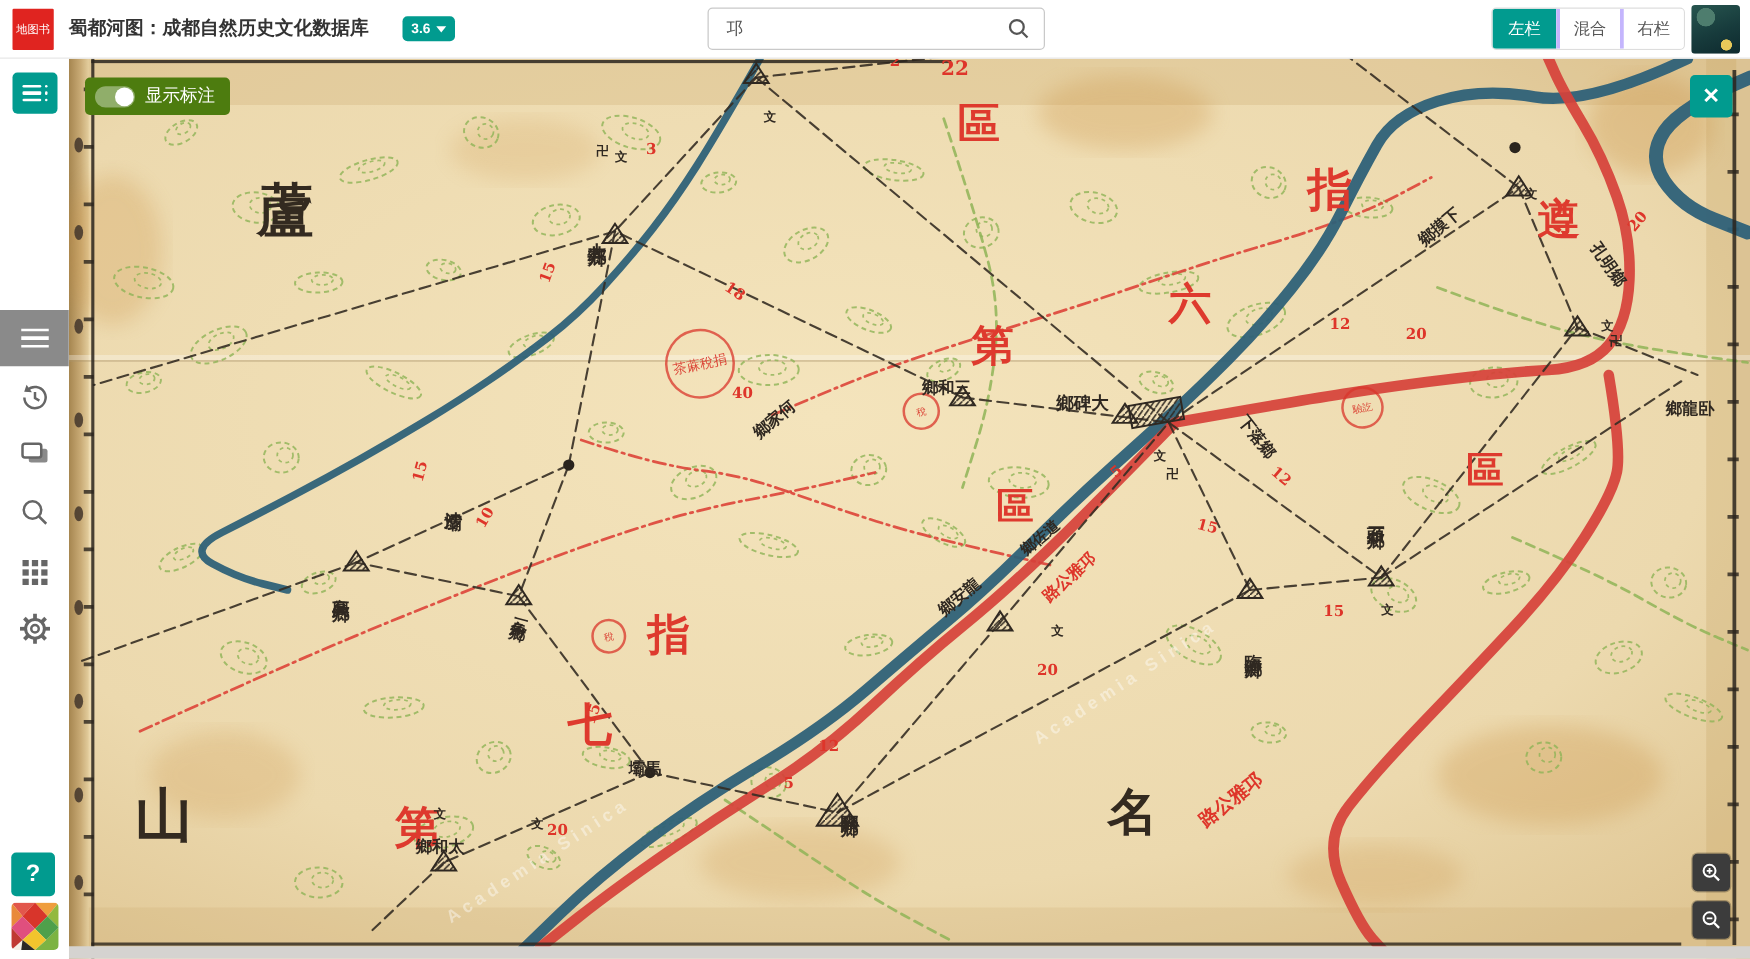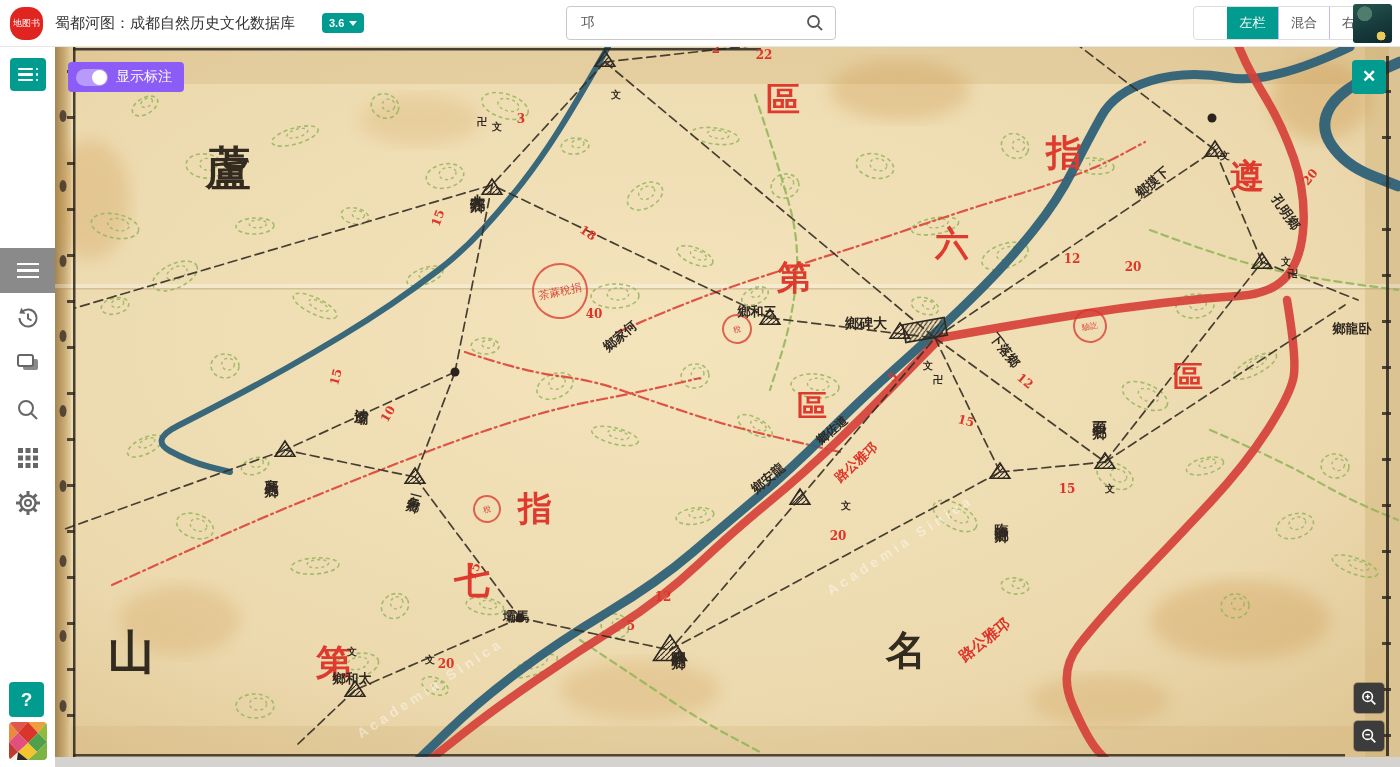--- a/index.html
+++ b/index.html
@@ -1,37 +1,37 @@
 <!DOCTYPE html>
 <html><head>
 <meta charset="utf-8">
 <style>
   html,body{margin:0;padding:0;background:#fff;width:1400px;height:767px;overflow:hidden;
     font-family:"Liberation Sans",sans-serif;}
   
   #hdr{position:absolute;left:0;top:0;width:1400px;height:46px;background:#fff;
     border-bottom:1px solid #e7e7e7;z-index:30;}
   #logo{position:absolute;left:10px;top:7px;width:33px;height:33px;background:#e02420;
-    border-radius:14px;color:#fff;font-size:9px;display:flex;align-items:center;justify-content:center;cursor:pointer;}
+    border-radius:1px;color:#fff;font-size:9px;display:flex;align-items:center;justify-content:center;cursor:pointer;}
   #title{position:absolute;left:55px;top:0;height:46px;line-height:46px;margin:0;
-    font-size:15px;font-weight:400;color:#333;text-align:right;}
+    font-size:15px;font-weight:700;color:#333;text-align:right;}
   #ver{position:absolute;left:322px;top:13px;height:20px;background:#019b8f;border-radius:4px;
     color:#fff;font-size:11px;font-weight:700;padding:0 7px;display:flex;align-items:center;gap:5px;cursor:pointer;}
   .caret{width:0;height:0;border-left:4px solid transparent;border-right:4px solid transparent;border-top:5px solid #fff;}
   #searchbox{position:absolute;left:566px;top:6px;width:268px;height:32px;border:1px solid #c9c9c9;
     border-radius:4px;background:#fff;display:flex;align-items:center;}
   #searchbox input{border:none;outline:none;flex:1;margin-left:12px;font-size:14px;color:#555;
     font-family:"DejaVu Sans",sans-serif;background:transparent;}
   #searchbox svg{margin-right:10px;cursor:pointer;}
   #viewgroup{position:absolute;left:1193px;top:6px;height:34px;display:flex;border:1px solid #ddd;
     border-radius:4px;overflow:hidden;background:#fff;box-sizing:border-box;}
   .view-btn{width:51px;height:100%;border:none;background:#fff;color:#555;font-size:13px;cursor:pointer;
     font-family:"DejaVu Sans",sans-serif;}
-  .view-btn + .view-btn{border-left:1px solid #c4b5fd;}
-  .view-btn.active{background:#019b8f;color:#fff;margin-left:33px;}
+  .view-btn + .view-btn{border-left:3px solid #c4b5fd;}
+  .view-btn.active{background:#019b8f;color:#fff;}
   #avatar{position:absolute;left:1353px;top:4px;width:39px;height:39px;border-radius:3px;cursor:pointer;
     background:radial-gradient(circle at 30% 25%,#4e7d6e 0 18%,transparent 19%),
                radial-gradient(circle at 72% 82%,#e8c95a 0 10%,transparent 11%),
                linear-gradient(160deg,#27554f 0%,#173b3c 55%,#0e2a2e 100%);}
   
   #sidebar{position:absolute;left:0;top:46px;width:55px;height:721px;background:#fff;z-index:25;}
   #sb-top{position:absolute;left:10px;top:12px;width:36px;height:33px;background:#019b8f;border:none;
     border-radius:4px;cursor:pointer;display:flex;flex-direction:column;justify-content:center;align-items:center;gap:3px;}
   #sb-top .row{display:flex;align-items:center;gap:3px;}
   #sb-top .bar{width:15px;height:2.5px;background:#fff;border-radius:1px;}
@@ -48,21 +48,21 @@
   #map-svg{position:absolute;left:0;top:0;}
   #map-labels{position:absolute;left:0;top:0;width:100%;height:100%;pointer-events:none;}
   .ml{position:absolute;font-family:"DejaVu Serif",serif;font-weight:700;white-space:nowrap;line-height:1;
     color:#2f2821;}
   .vert{writing-mode:vertical-rl;letter-spacing:2px;}
   .wm{font-family:"Liberation Sans",sans-serif;font-weight:700;color:rgba(255,255,255,.42);letter-spacing:4px;
     font-size:30px;}
   .seal{position:absolute;border:2.5px solid rgba(217,54,43,.75);color:rgba(217,54,43,.9);border-radius:50%;
     display:flex;align-items:center;justify-content:center;text-align:center;
     font-family:"DejaVu Serif",serif;transform:translate(-50%,-50%) rotate(-12deg);}
-  #annot-toggle{position:absolute;left:13px;top:16px;height:30px;background:#8b5cf6;border-radius:4px;
+  #annot-toggle{position:absolute;left:13px;top:16px;height:30px;background:#4d7c0f;border-radius:4px;
     display:flex;align-items:center;gap:8px;padding:0 12px 0 8px;color:#fff;font-size:14px;cursor:pointer;z-index:10;}
   #annot-toggle .track{width:32px;height:17px;border-radius:9px;background:rgba(255,255,255,.38);position:relative;}
   #annot-toggle .knob{position:absolute;right:1px;top:1px;width:15px;height:15px;border-radius:50%;background:#fff;}
   #map-close{position:absolute;right:14px;top:14px;width:34px;height:34px;background:#019b8f;border:none;
     border-radius:4px;color:#fff;font-size:17px;font-weight:700;cursor:pointer;z-index:10;line-height:34px;padding:0;}
   .zbtn{position:absolute;right:16px;width:30px;height:30px;background:#3c3c3c;border:none;border-radius:4px;
     cursor:pointer;z-index:10;display:flex;align-items:center;justify-content:center;box-shadow:0 0 0 1px rgba(0,0,0,.25);}
   #zoom-in{top:637px;} #zoom-out{top:675px;}
   #bottom-strip{position:absolute;left:0;top:711px;width:100%;height:10px;background:#d5d3d0;}
 </style>
@@ -592,21 +592,21 @@
       <div class="ml" style="font-size: 10px; left: 1170px; top: 110px; transform: translate(-50%, -50%); color: rgb(47, 40, 33);">文</div>
       <div class="ml" style="font-size: 10px; left: 1231px; top: 216px; transform: translate(-50%, -50%); color: rgb(47, 40, 33);">文</div>
       <div class="ml" style="font-size: 10px; left: 1238px; top: 228px; transform: translate(-50%, -50%); color: rgb(47, 40, 33);">卍</div>
       <div class="ml" style="font-size: 10px; left: 791px; top: 460px; transform: translate(-50%, -50%); color: rgb(47, 40, 33);">文</div>
       <div class="ml" style="font-size: 10px; left: 1055px; top: 443px; transform: translate(-50%, -50%); color: rgb(47, 40, 33);">文</div>
       <div class="ml" style="font-size: 10px; left: 561px; top: 49px; transform: translate(-50%, -50%); color: rgb(47, 40, 33);">文</div>
       <div class="ml" style="font-size: 10px; left: 297px; top: 606px; transform: translate(-50%, -50%); color: rgb(47, 40, 33);">文</div>
       <div class="ml" style="font-size: 10px; left: 375px; top: 614px; transform: translate(-50%, -50%); color: rgb(47, 40, 33);">文</div>
       <div class="ml" style="font-size: 12px; left: 466px; top: 73px; transform: translate(-50%, -50%); color: rgb(222, 53, 42);">3</div>
       <div class="ml" style="font-size: 12px; left: 661px; top: 3px; transform: translate(-50%, -50%); color: rgb(222, 53, 42);">2</div>
-      <div class="ml" style="font-size: 12px; left: 709px; top: 9px; transform: translate(-50%, -50%); color: rgb(222, 53, 42);">22</div>
+      <div class="ml" style="font-size: 16px; left: 709px; top: 9px; transform: translate(-50%, -50%); color: rgb(222, 53, 42);">22</div>
       <div class="ml" style="font-size: 12px; left: 383px; top: 172px; transform: translate(-50%, -50%) rotate(-70deg); color: rgb(222, 53, 42);">15</div>
       <div class="ml" style="font-size: 12px; left: 533px; top: 187px; transform: translate(-50%, -50%) rotate(35deg); color: rgb(222, 53, 42);">18</div>
       <div class="ml" style="font-size: 12px; left: 281px; top: 331px; transform: translate(-50%, -50%) rotate(-75deg); color: rgb(222, 53, 42);">15</div>
       <div class="ml" style="font-size: 12px; left: 333px; top: 368px; transform: translate(-50%, -50%) rotate(-60deg); color: rgb(222, 53, 42);">10</div>
       <div class="ml" style="font-size: 12px; left: 539px; top: 268px; transform: translate(-50%, -50%); color: rgb(222, 53, 42);">40</div>
       <div class="ml" style="font-size: 12px; left: 1017px; top: 213px; transform: translate(-50%, -50%); color: rgb(222, 53, 42);">12</div>
       <div class="ml" style="font-size: 12px; left: 1078px; top: 221px; transform: translate(-50%, -50%); color: rgb(222, 53, 42);">20</div>
       <div class="ml" style="font-size: 12px; left: 1255px; top: 131px; transform: translate(-50%, -50%) rotate(-50deg); color: rgb(222, 53, 42);">20</div>
       <div class="ml" style="font-size: 12px; left: 970px; top: 335px; transform: translate(-50%, -50%) rotate(40deg); color: rgb(222, 53, 42);">12</div>
       <div class="ml" style="font-size: 12px; left: 911px; top: 375px; transform: translate(-50%, -50%) rotate(15deg); color: rgb(222, 53, 42);">15</div>

